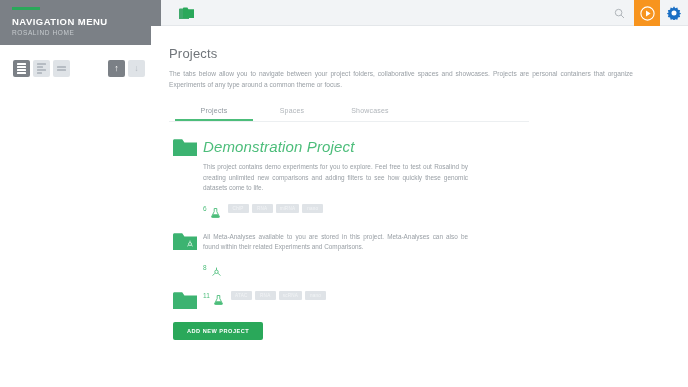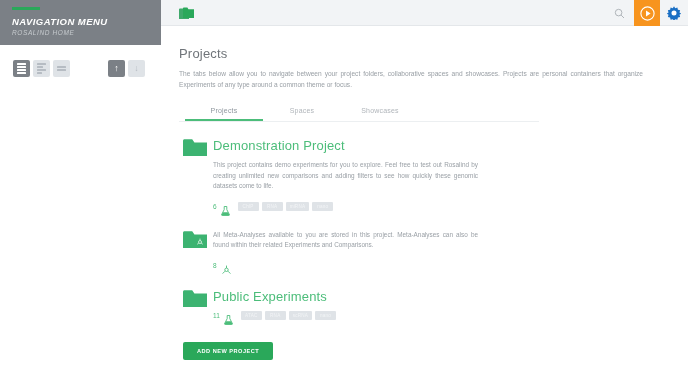--- a/index.html
+++ b/index.html
@@ -13,21 +13,20 @@
   #app { position: relative; width: 688px; height: 387px; background: #ffffff; }
 
   
   #sidebar {
     position: absolute; left: 0; top: 0; width: 161px; height: 387px;
     background: #ffffff;
   }
   #sidebar-header {
     width: 161px; height: 45px; background: #7b8086;
     padding: 7px 12px 0 12px;
-    font-style: italic;
   }
   .accent-rule {
     width: 28px; height: 3px; background: #2aa85a; margin-bottom: 6px;
   }
   #nav-title {
     color: #ffffff; font-size: 9.5px; font-weight: bold;
     letter-spacing: .45px; line-height: 11px;
   }
   #nav-sub {
     color: #c6cace; font-size: 6.5px; letter-spacing: .6px;
@@ -72,21 +71,21 @@
   #play-btn {
     width: 26px; background: #f7941e;
     display: flex; align-items: center; justify-content: center;
   }
   #gear-btn {
     width: 28px; display: flex; align-items: center; justify-content: center;
   }
 
   
   #content {
-    position: absolute; left: 161px; top: 26px; width: 527px; height: 361px;
+    position: absolute; left: 151px; top: 26px; width: 527px; height: 361px;
     background: #ffffff; padding: 20px 44px 0 18px;
   }
   #page-title {
     font-size: 13px; color: #6f7479; font-weight: normal;
     letter-spacing: .2px; margin-bottom: 7px;
   }
   #page-desc {
     font-size: 6.6px; color: #9aa0a6; line-height: 11px;
     text-align: justify; max-width: 464px; margin-bottom: 14px;
   }
@@ -99,22 +98,22 @@
     width: 78px; text-align: center; font-size: 7px; color: #b0b5ba;
     padding: 3px 0 5px 0; letter-spacing: .2px;
   }
   .tab:first-child { margin-left: 6px; }
   .tab.active { color: #8f979e; border-bottom: 2px solid #4cbd7a; }
 
   
   .project { position: relative; margin-bottom: 18px; padding-left: 34px; }
   .folder-icon { position: absolute; left: 4px; top: 0; width: 24px; height: 19px; }
   .project-title {
-    font-size: 13px; color: #4cbd7a; letter-spacing: .15px;
-    margin-top: 3px; margin-bottom: 7px;
+    font-size: 15px; color: #4cbd7a; letter-spacing: .15px;
+    margin-top: 3px; margin-bottom: 7px; font-style: italic;
   }
   .project-desc {
     font-size: 6.4px; color: #9aa0a6; line-height: 10.5px;
     text-align: justify; max-width: 265px; margin-bottom: 10px;
   }
   .meta-row { display: flex; align-items: center; gap: 4px; }
   .meta-count { font-size: 6.5px; color: #4cbd7a; }
   .meta-icon { width: 9px; height: 10px; display: block; }
   .chips { display: flex; gap: 3px; margin-left: 4px; }
   .chip {
@@ -282,21 +281,20 @@
       </div>
     </div>
 
     
     <div class="project">
       <span class="folder-icon">
         <svg width="24" height="19" viewBox="0 0 24 19">
           <path d="M0 2.6 L0 18 L24 18 L24 4.6 L11.4 4.6 L9.2 1.2 L0.8 1.2 Z" fill="#3cb371"></path>
         </svg>
       </span>
-      <div class="project-title">Public Experiments</div>
       <div class="meta-row">
         <span class="meta-count">11</span>
         <span class="meta-icon">
           <svg width="9" height="10" viewBox="0 0 9 10">
             <path d="M3.2 0.5 L3.2 3.6 L0.8 8.2 A1 1 0 0 0 1.7 9.6 L7.3 9.6 A1 1 0 0 0 8.2 8.2 L5.8 3.6 L5.8 0.5 Z" fill="none" stroke="#4cbd7a" stroke-width="0.9"></path>
             <path d="M2.1 6.2 L6.9 6.2 L8.2 8.2 A1 1 0 0 1 7.3 9.6 L1.7 9.6 A1 1 0 0 1 0.8 8.2 Z" fill="#4cbd7a"></path>
           </svg>
         </span>
         <span class="chips">
           <span class="chip">ATAC</span>

